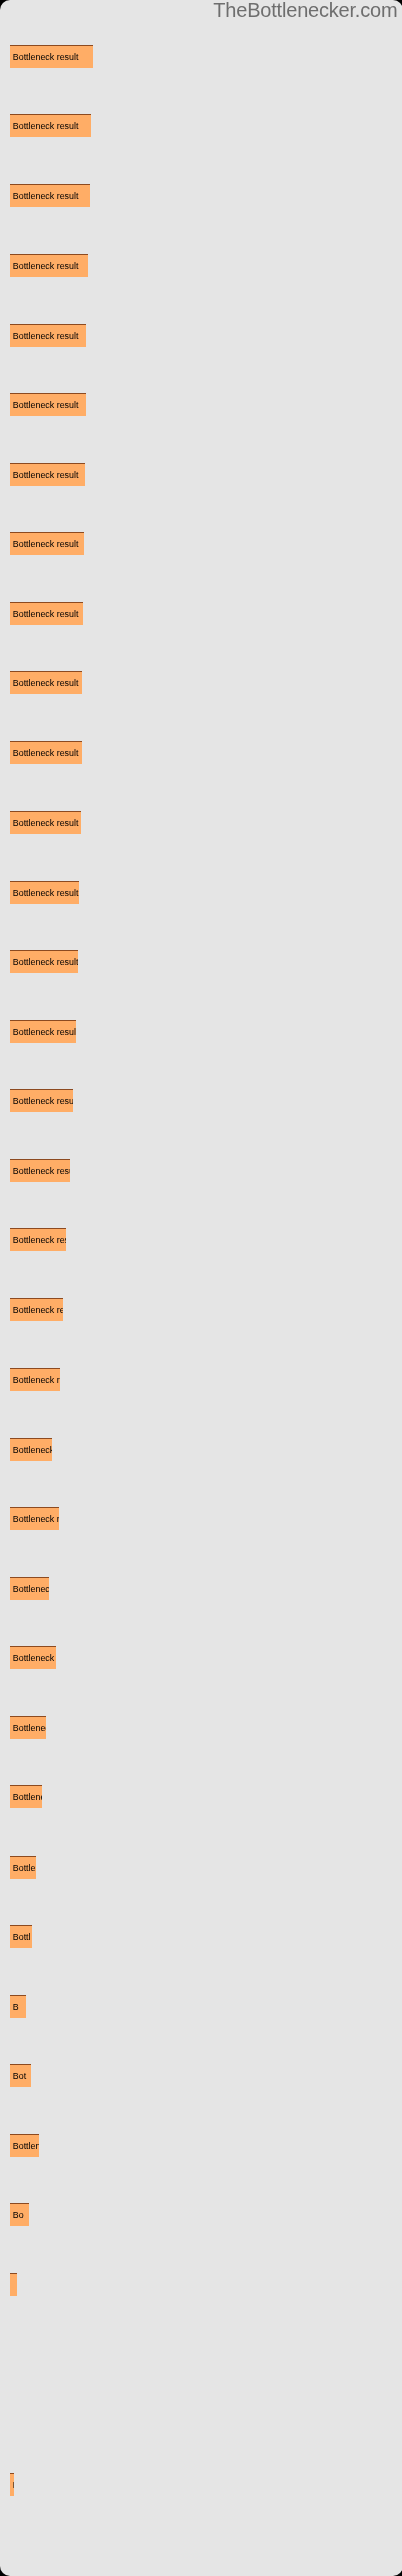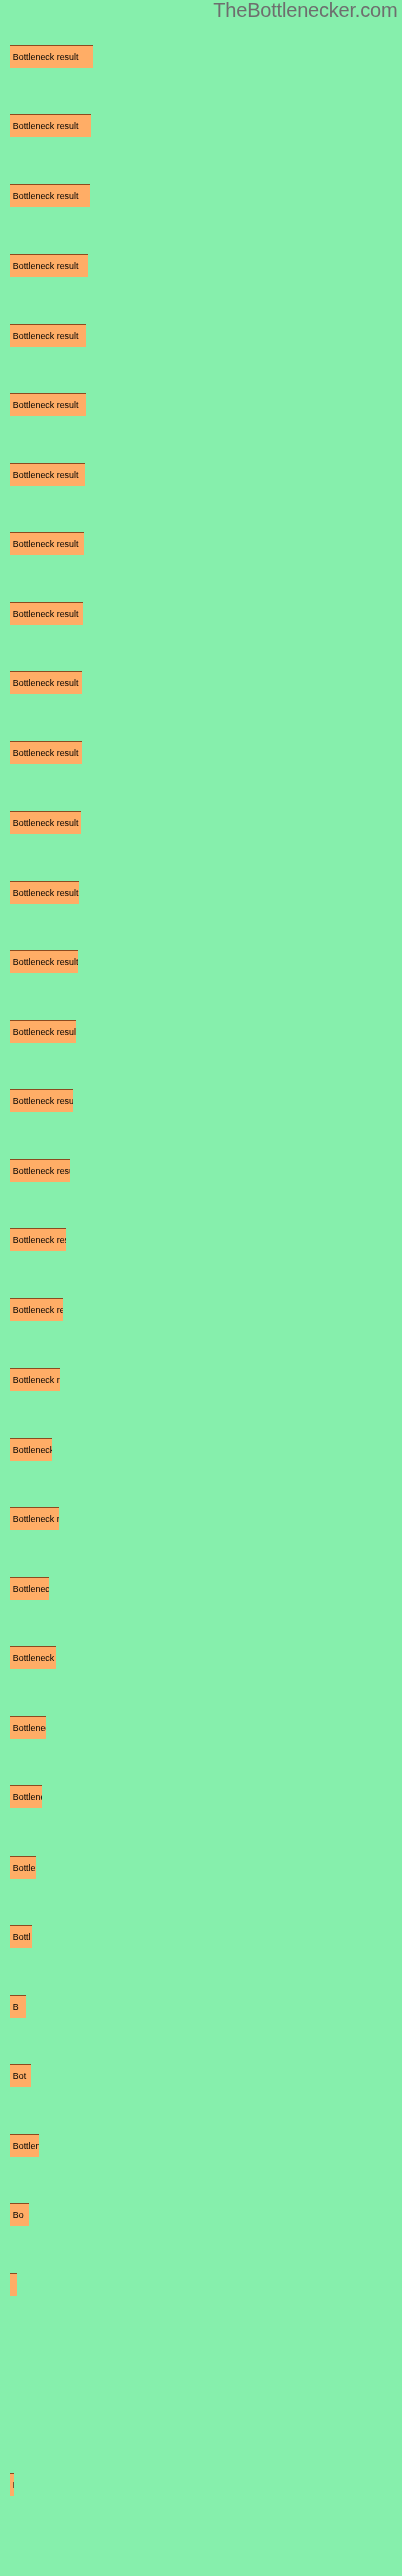--- a/index.html
+++ b/index.html
@@ -11,21 +11,22 @@
     width: 403px;
     height: 2576px;
     position: relative;
     overflow: hidden;
     font-family: "Liberation Sans", sans-serif;
   }
   #chart-root {
     position: relative;
     width: 403px;
     height: 2576px;
-    background: #86efac;
+    background: #e5e5e5;
+    border-radius: 10px;
   }
   .watermark {
     position: absolute;
     right: 5.6px;
     top: -1.6px;
     font-family: "Liberation Sans", sans-serif;
     font-size: 20px;
     color: #6e6e6e;
     letter-spacing: -0.2px;
     white-space: nowrap;

